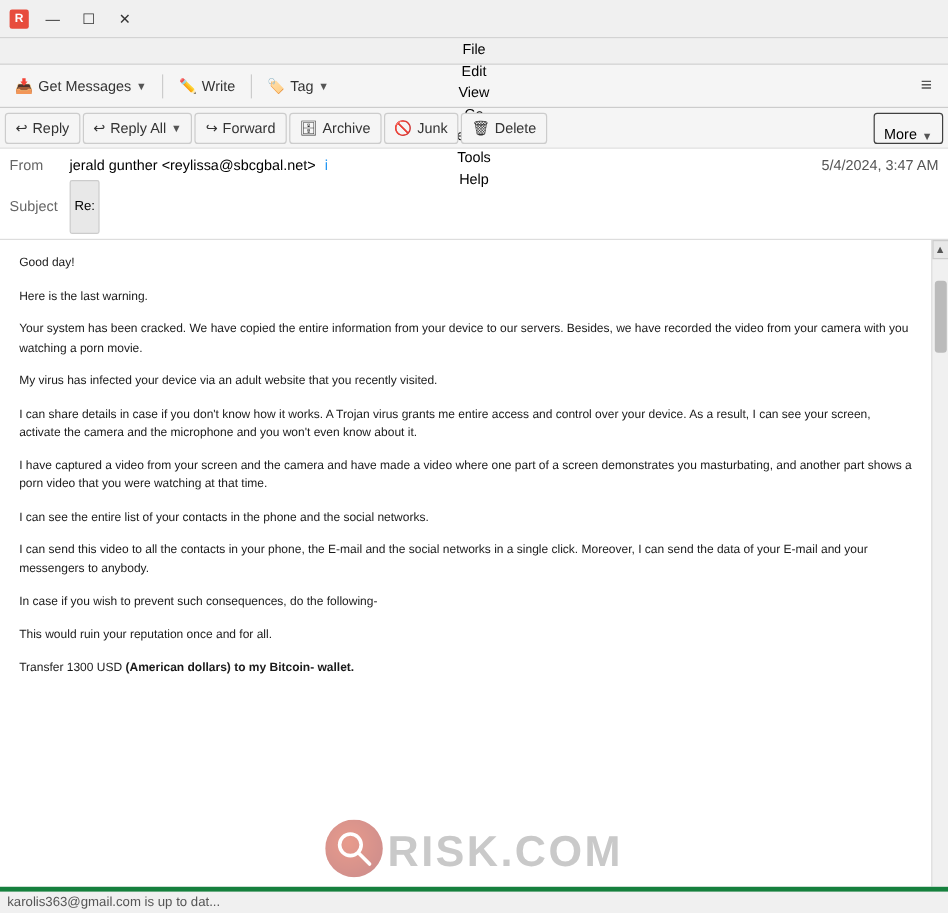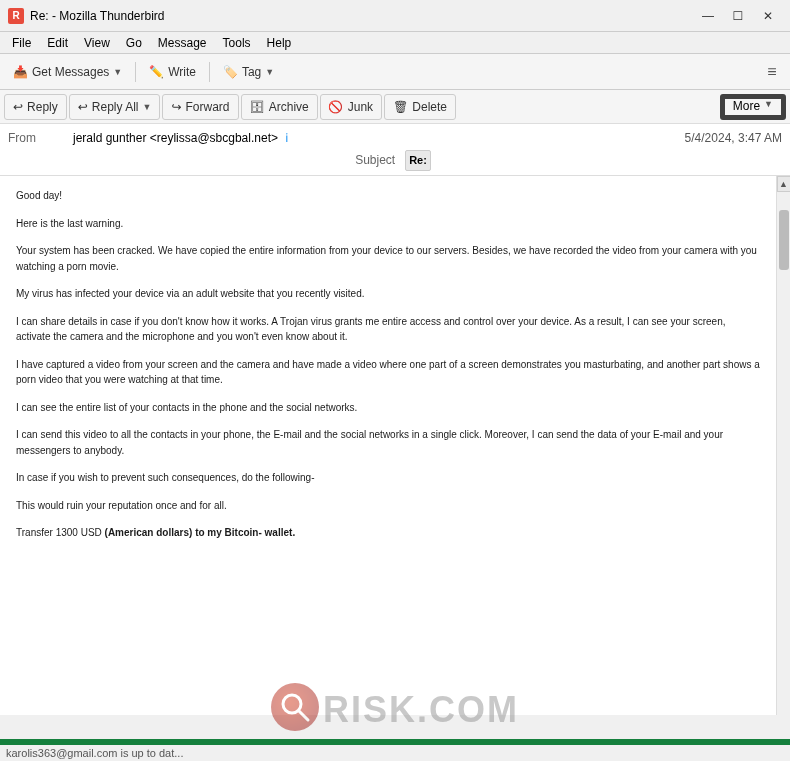--- a/index.html
+++ b/index.html
@@ -37,20 +37,21 @@
     }
 
     
     .menubar {
       background: #f0f0f0;
       height: 22px;
       display: flex;
       align-items: center;
       padding: 0 4px;
       border-bottom: 1px solid #ccc;
+      flex-direction: column;
     }
     .menubar-item {
       padding: 2px 8px;
       font-size: 12px;
       cursor: pointer;
       border-radius: 2px;
     }
 
     
     .toolbar {
@@ -109,66 +110,63 @@
       cursor: pointer;
       border-radius: 3px;
       padding: 0 8px;
       font-size: 12px;
       display: flex; align-items: center; gap: 4px;
       color: #333;
     }
     .email-header-spacer { flex: 1; }
     .more-btn {
       height: 26px;
-      border: 5px solid #404040;
+      border: 1px solid #404040;
       background: #f5f5f5;
       cursor: pointer;
       border-radius: 3px;
       padding: 0 8px;
       font-size: 12px;
-      display: flex; align-items: flex-start; gap: 4px;
+      display: flex; align-items: flex-end; gap: 4px;
     }
 
     .email-meta {
       padding: 4px 8px;
       font-size: 12px;
       line-height: 1.8;
     }
     .email-meta-row {
       display: flex;
       align-items: center;
-      justify-content: center;
     }
     .email-meta-label {
       color: #666;
       width: 50px;
       font-size: 12px;
     }
     .email-meta-value {
       flex: 1;
       font-size: 12px;
       color: #000;
-      margin-left: 15px;
     }
     .email-meta-date {
       font-size: 12px;
       color: #555;
     }
     .email-meta-subject {
       display: flex;
       align-items: center;
     }
     .subject-re-badge {
       background: #e8e8e8;
       border: 1px solid #ccc;
       border-radius: 2px;
       font-size: 11px;
-      padding: 0 3px;
+      padding: 12px 3px;
       margin-right: 4px;
-      font-weight: bold;
     }
     .verified-icon {
       color: #2196F3;
       font-size: 12px;
       margin-left: 4px;
     }
 
     
     .email-body-wrapper {
       display: flex;
@@ -208,21 +206,21 @@
       border: 1px solid #ccc;
       display: flex; align-items: center; justify-content: center;
       font-size: 9px; cursor: pointer;
       color: #555;
     }
 
     
     .statusbar {
       height: 22px;
       background: #f0f0f0;
-      border-top: 6px solid #15803d;
+      border-top: 4px solid #15803d;
       display: flex;
       align-items: center;
       padding: 0 6px;
       font-size: 11px;
       color: #555;
       position: absolute;
       bottom: 0;
       left: 0;
       right: 0;
       overflow: hidden;
@@ -254,21 +252,20 @@
       color: #888;
       letter-spacing: 2px;
       font-family: Arial, sans-serif;
     }
   </style>
 </head>
 <body>
 
 <div class="titlebar">
   <span class="titlebar-icon">R</span>
-  <span class="titlebar-title">Re: - Mozilla Thunderbird</span>
   <div class="titlebar-controls">
     <button class="titlebar-btn">—</button>
     <button class="titlebar-btn">☐</button>
     <button class="titlebar-btn close">✕</button>
   </div>
 </div>
 
 <div class="menubar">
   <span class="menubar-item">File</span>
   <span class="menubar-item">Edit</span>

